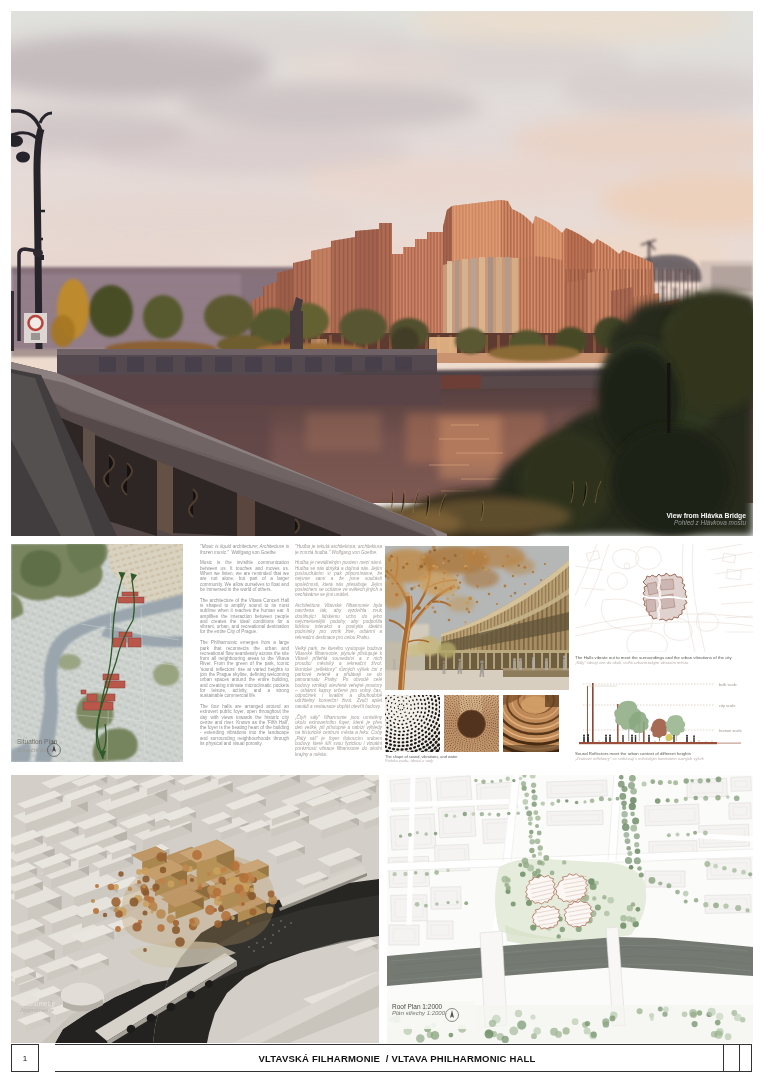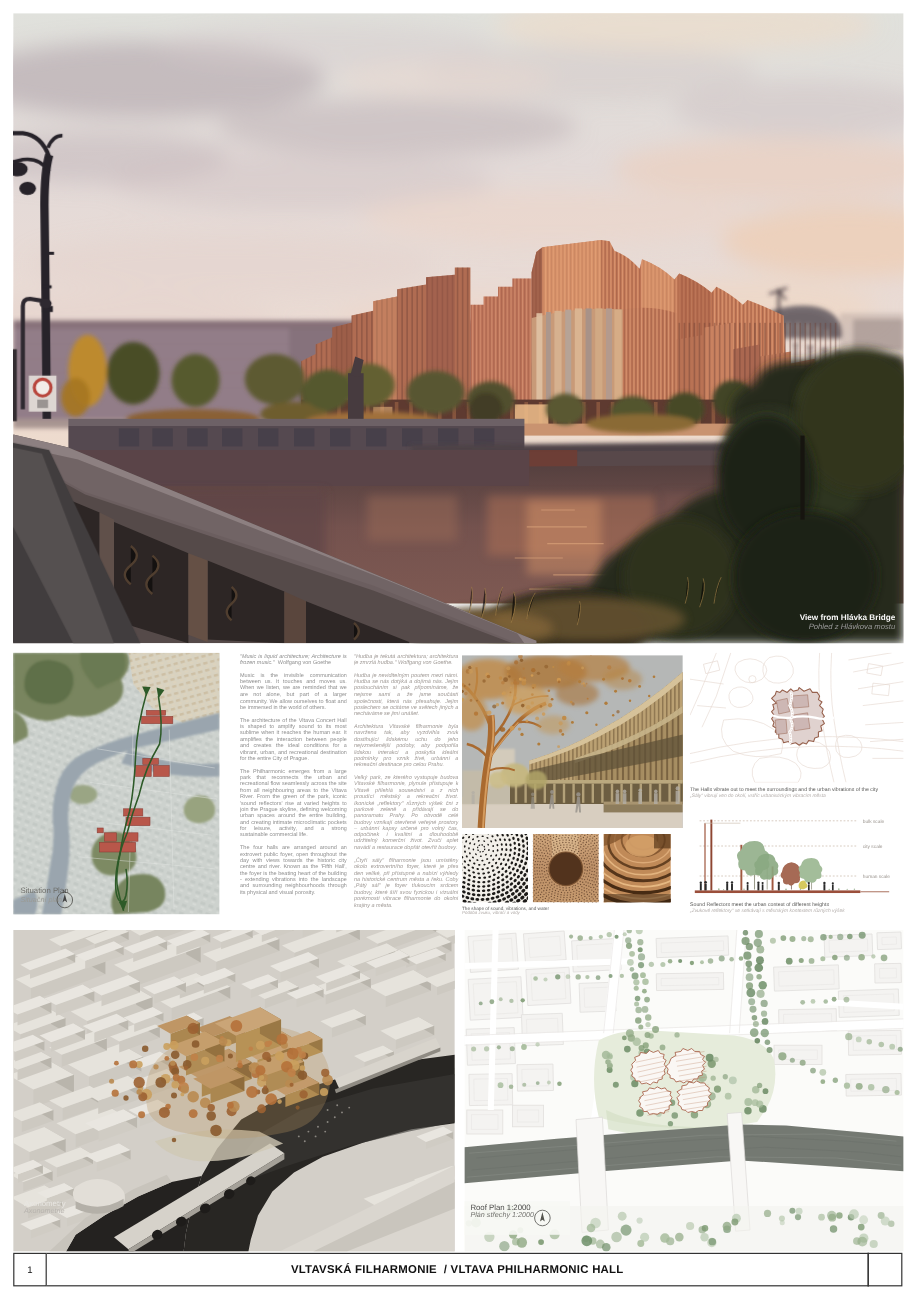--- a/index.html
+++ b/index.html
@@ -2484,19 +2484,19 @@
     </svg>
   </div>
   <div class="abs" style="left:392px;top:1003px;">
     <div style="font-size:6.5px;color:#4c4c4a;">Roof Plan 1:2000</div>
     <div style="font-size:6px;color:#73736f;font-style:italic;">Plán střechy 1:2000</div>
   </div>
 
   <div class="abs" style="left:11px;top:1044px;width:742px;height:28px;">
     <div class="abs" style="left:0;top:0;width:28px;height:28px;border:0.7px solid #333;box-sizing:border-box;
          display:flex;align-items:center;justify-content:center;font-size:8px;color:#111;">1</div>
-    <div class="abs" style="left:28px;top:0;width:685px;height:28px;border:0.7px solid #333;border-left:none;box-sizing:border-box;
+    <div class="abs" style="left:44px;top:0;width:685px;height:28px;border:0.7px solid #333;border-left:none;box-sizing:border-box;
          display:flex;align-items:center;justify-content:center;font-size:9.5px;font-weight:bold;color:#111;letter-spacing:0.2px;">
       VLTAVSKÁ FILHARMONIE&nbsp; /&nbsp;VLTAVA PHILHARMONIC HALL</div>
     <div class="abs" style="left:713px;top:0;width:29px;height:28px;border:0.7px solid #333;border-left:0.7px solid #333;box-sizing:border-box;margin-left:-0.7px;"></div>
   </div>
 
 </div>
 
 </body></html>

